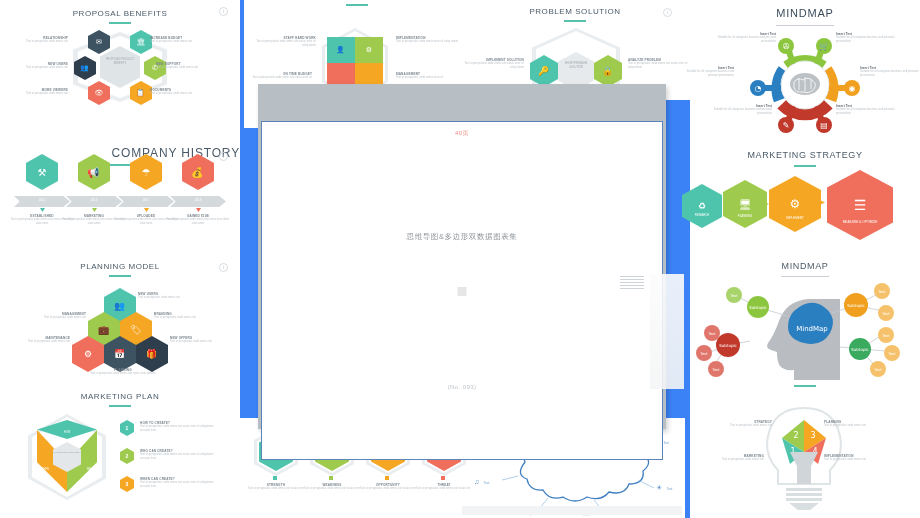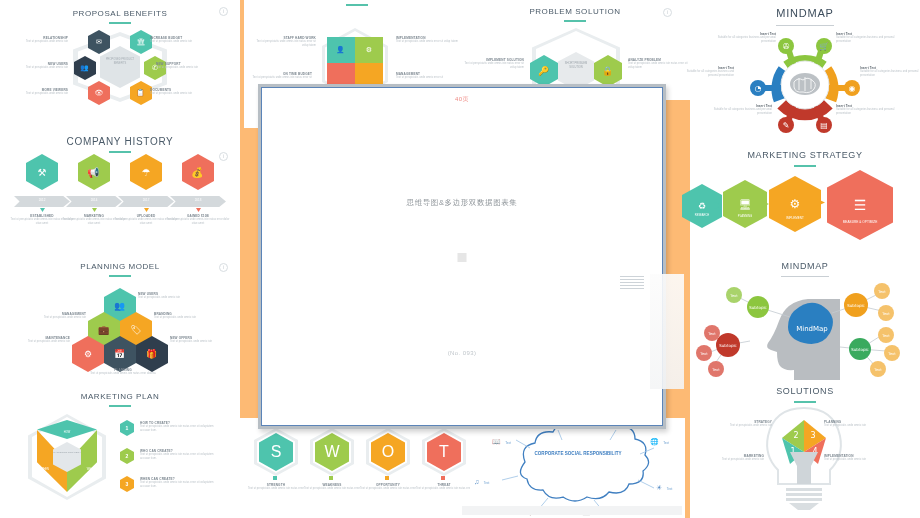--- a/index.html
+++ b/index.html
@@ -2,21 +2,21 @@
 <html><head>
 <meta charset="utf-8">
 <style>
   * { box-sizing: border-box; margin:0; padding:0; }
   html,body { width:920px; height:518px; overflow:hidden; }
   body {
     font-family: "Liberation Sans", sans-serif;
     background:#ffffff;
     position:relative;
   }
-  .page { position:absolute; inset:0; background:#fdba74; }
+  .page { position:absolute; inset:0; background:#3b82f6; }
 
   
   .slide { position:absolute; background:#fff; }
   .sl-title {
     text-align:center; color:#4a5a68; letter-spacing:.07em;
     font-weight:400;
   }
   .sl-rule { width:22px; height:2px; background:#56c2ab; margin:4px auto 0; }
   .sl-rule.gray { background:#c9cfd4; }
   .corner-dot {
@@ -35,20 +35,21 @@
   
   #overlay {
     position:absolute; left:258px; top:84px; width:408px; height:345px;
     background:#b7bec4;
     padding:3px;
     box-shadow:2px 3px 5px rgba(0,0,0,.18);
   }
   #overlay .inner {
     width:100%; height:100%; background:#fff; border:1.5px solid #5b84b8;
     position:relative;
+    margin-top:34px;
   }
   #ov-pages {
     position:absolute; left:0; right:0; top:7px; text-align:center;
     color:#ef8a84; font-size:6px; letter-spacing:.5px;
   }
   #ov-main {
     position:absolute; left:0; right:0; top:110px; text-align:center;
     color:#8e9499; font-size:7.5px; letter-spacing:.6px;
   }
   #ov-chip {
@@ -109,21 +110,21 @@
       <div class="lbl">NEW SUPPORT</div>
       <div class="tiny">Text ut perspiciatis unde omnis iste</div>
     </div>
     <div style="position:absolute;left:150px;top:88px;width:56px;">
       <div class="lbl">DOCUMENTS</div>
       <div class="tiny">Text ut perspiciatis unde omnis iste</div>
     </div>
   </div>
 
   <div class="slide" style="left:0;top:128px;width:240px;height:126px;">
-    <div class="sl-title" style="font-size:10px;margin-top:8px;">COMPANY HISTORY</div>
+    <div class="sl-title" style="font-size:12px;margin-top:18px;text-align:right;">COMPANY HISTORY</div>
     <div class="sl-rule"></div>
     <div class="corner-dot" style="right:12px;top:24px;">i</div>
 
     <div>
       <div class="hex hexi" style="left:26px;top:26px;width:32px;height:36px;background:#4ec4ad;font-size:10px;">⚒</div>
       <div style="position:absolute;left:14px;top:68px;width:56px;height:11px;background:#d4d9dc;clip-path:polygon(0 0,88% 0,100% 50%,88% 100%,0 100%,10% 50%);"></div>
       <div style="position:absolute;left:14px;top:70px;width:56px;text-align:center;color:#fff;font-size:3px;">2012</div>
       <div style="position:absolute;left:40px;top:80px;width:5px;height:4px;background:#4ec4ad;clip-path:polygon(0 0,100% 0,50% 100%);"></div>
       <div style="position:absolute;left:10px;top:86px;width:64px;text-align:center;">
         <div class="lbl">ESTABLISHED</div>
@@ -525,21 +526,20 @@
       <circle cx="196" cy="62" r="8" fill="#f5c26b"></circle>
         <text x="196" y="64" font-size="3.6" fill="#fff" text-anchor="middle" font-family="DejaVu Sans">Text</text>
       <circle cx="202" cy="80" r="8" fill="#f5c26b"></circle>
         <text x="202" y="82" font-size="3.6" fill="#fff" text-anchor="middle" font-family="DejaVu Sans">Text</text>
       <circle cx="188" cy="96" r="8" fill="#f5c26b"></circle>
         <text x="188" y="98" font-size="3.6" fill="#fff" text-anchor="middle" font-family="DejaVu Sans">Text</text>
     </svg>
   </div>
 
   <div class="slide" style="left:690px;top:380px;width:230px;height:138px;">
-    <div class="sl-title" style="font-size:9px;margin-top:6px;">SOLUTIONS</div>
     <div class="sl-rule" style="margin-top:5px;"></div>
 
     <svg width="230" height="110" style="position:absolute;left:0;top:22px;">
       <path d="M114 6 q30 0 36 28 q4 20 -10 34 l0 14 l-52 0 l0 -14 q-14 -14 -10 -34 q6 -28 36 -28 z" fill="none" stroke="#dfe4e7" stroke-width="2"></path>
       <g transform="translate(114,46)">
         <path d="M0 -28 L-24 -8 L-16 16 L0 16 Z" fill="#8cc63f" opacity="0"></path>
         <path d="M0 -28 L0 4 L-22 -10 Z" fill="#9ecb4d"></path>
         <path d="M0 -28 L0 4 L22 -10 Z" fill="#f5a623"></path>
         <path d="M0 4 L-22 -10 L-14 16 Z" fill="#4ec4ad"></path>
         <path d="M0 4 L22 -10 L14 16 Z" fill="#ef6f5c"></path>

